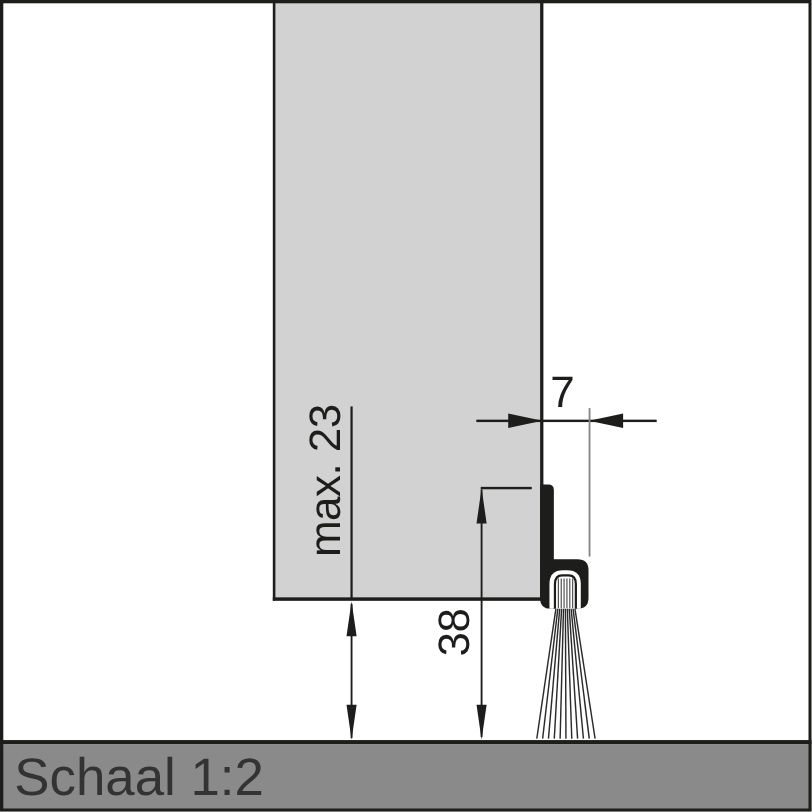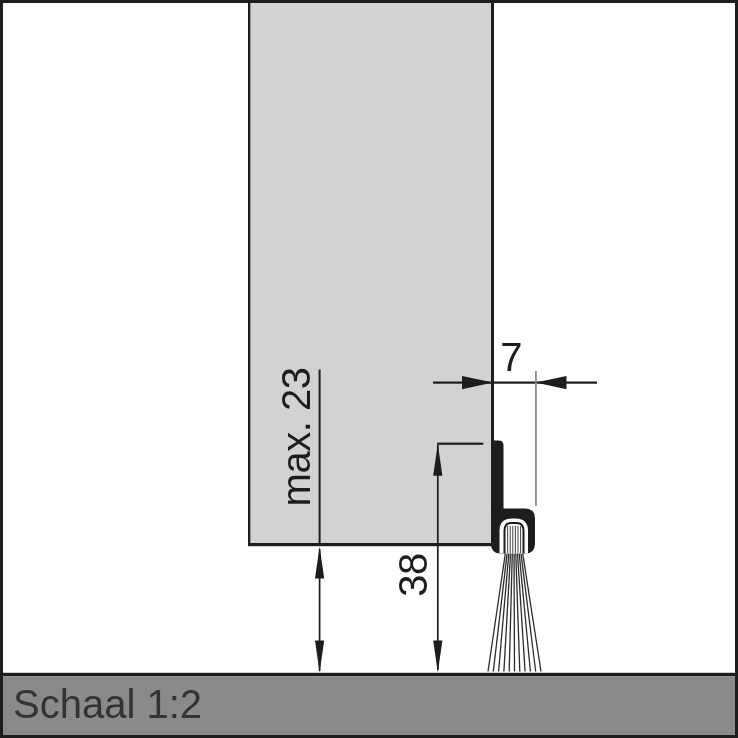--- a/index.html
+++ b/index.html
@@ -33,21 +33,21 @@
     left: 296px; top: 437px;
     transform: translate(-50%, -50%) rotate(-90deg);
   }
   #dim-label-38 {
     left: 413px; top: 575px;
     transform: translate(-50%, -50%) rotate(-90deg);
   }
   #scale-label {
     position: absolute;
     left: 13px; top: 684px;
-    font-size: 40px;
+    font-size: 48px;
     color: #333333;
     letter-spacing: 0px;
     z-index: 6;
     line-height: 1;
   }
   #drawing-border {
     position: absolute;
     left: 0; top: 0; right: 0; bottom: 0;
     border: 3px solid #1d1d1b;
     box-sizing: border-box;

